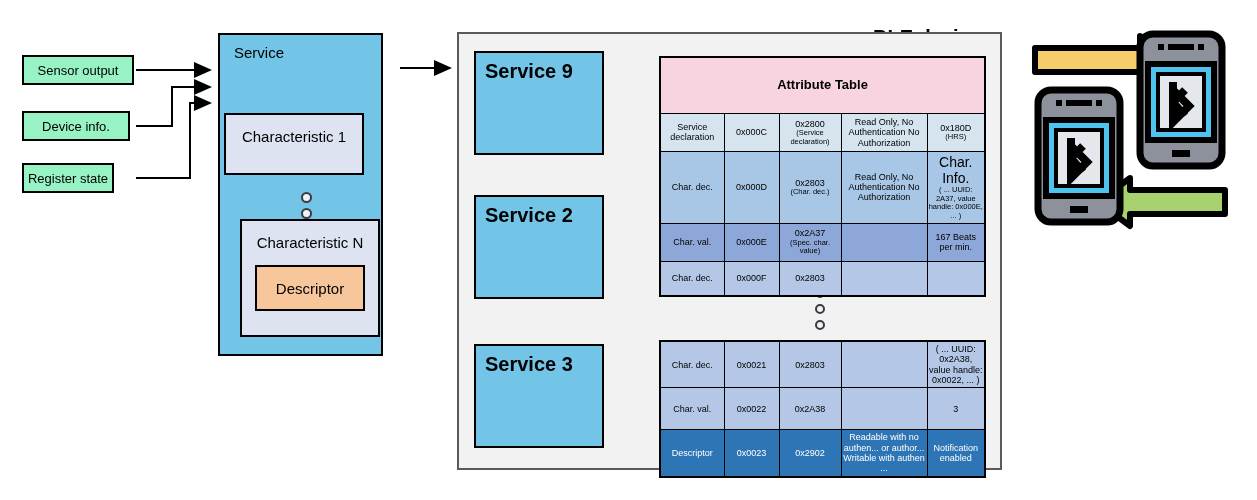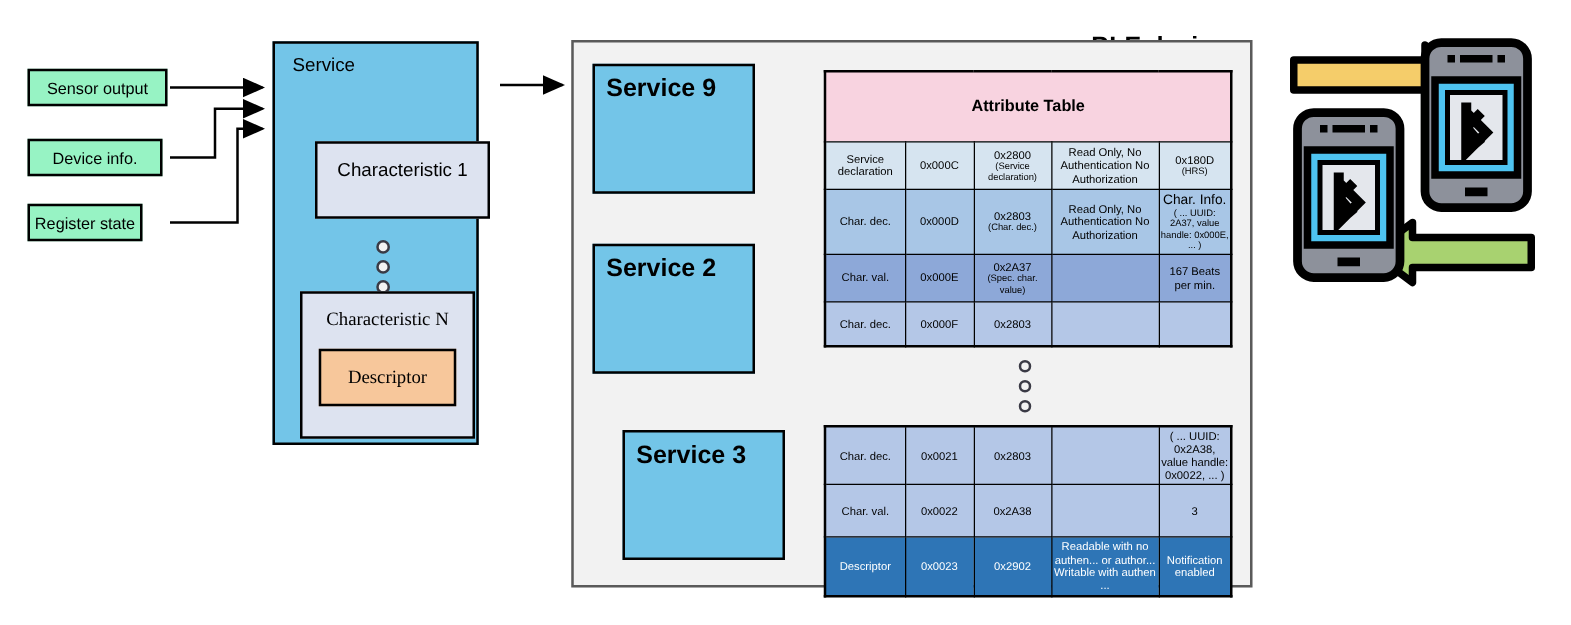--- a/index.html
+++ b/index.html
@@ -34,21 +34,21 @@
   .atbl{border-collapse:collapse;table-layout:fixed;border:2px solid #000;}
   .atbl td{border:1.5px solid #000;text-align:center;vertical-align:middle;
            font-size:9px;line-height:1.15;padding:2px 1px;}
   .atbl .ttl{background:#f8d3e0;font-size:13px;font-weight:bold;padding:20px 0;}
   .atbl .hd{background:#f8d3e0;font-size:10px;font-weight:bold;padding:4px 0;}
   .c1{background:#d6e4f0;}
   .c2{background:#a8c6e6;}
   .c3{background:#8da8d8;}
   .c4{background:#b4c7e7;}
   .c5{background:#2e75b6;color:#fff;}
-  .big{font-size:11px;}
+  .big{font-size:14px;}
   .sml{font-size:7.5px;}
 
   
   svg.ov{position:absolute;left:0;top:0;width:1257px;height:500px;pointer-events:none;}
 </style>
 </head>
 <body>
 
 <div class="abs green-box" style="left:22px;top:55px;width:112px;height:30px;">
   <span>Sensor output</span>
@@ -56,49 +56,49 @@
 <div class="abs green-box" style="left:22px;top:111px;width:108px;height:30px;">
   <span>Device info.</span>
 </div>
 <div class="abs green-box" style="left:22px;top:163px;width:92px;height:30px;align-items:center;">
   <span>Register state</span>
 </div>
 
 <div class="abs service-box" style="left:218px;top:33px;width:165px;height:323px;">
   <div class="abs service-title" style="left:14px;top:9px;">Service</div>
 
-  <div class="abs charac" style="left:32px;top:78px;width:140px;height:62px;">
+  <div class="abs charac" style="left:4px;top:78px;width:140px;height:62px;">
     <span class="charac-label" style="margin-top:13px;">Characteristic 1</span>
   </div>
 
   <div class="abs dots" style="left:81px;top:157px;">
     <span class="dot"></span>
     <span class="dot"></span>
     <span class="dot"></span>
   </div>
 
-  <div class="abs charac" style="left:20px;top:198px;width:140px;height:118px;font-family:Liberation Serif, serif;">
+  <div class="abs charac" style="left:20px;top:184px;width:140px;height:118px;">
     <span class="charac-label" style="margin-top:13px;">Characteristic N</span>
     <div class="descriptor" style="margin-top:14px;width:106px;height:42px;">
       <span>Descriptor</span>
     </div>
   </div>
 </div>
 
 <div class="abs ble-title" style="left:873px;top:6px;">BLE device</div>
 
 <div class="abs panel" style="left:457px;top:32px;width:545px;height:438px;"></div>
 
 <div class="abs svc-blue" style="left:474px;top:51px;width:130px;height:104px;">
   <span>Service 9</span>
 </div>
 <div class="abs svc-blue" style="left:474px;top:195px;width:130px;height:104px;">
   <span>Service 2</span>
 </div>
-<div class="abs svc-blue" style="left:474px;top:344px;width:130px;height:104px;margin-left:24px;">
+<div class="abs svc-blue" style="left:474px;top:344px;width:130px;height:104px;">
   <span>Service 3</span>
 </div>
 
 <div class="abs dots" style="left:815px;top:288px;gap:6px;">
   <span class="dot-lg"></span>
   <span class="dot-lg"></span>
   <span class="dot-lg"></span>
 </div>
 
 <table class="atbl abs" style="left:659px;top:56px;width:325px;">

